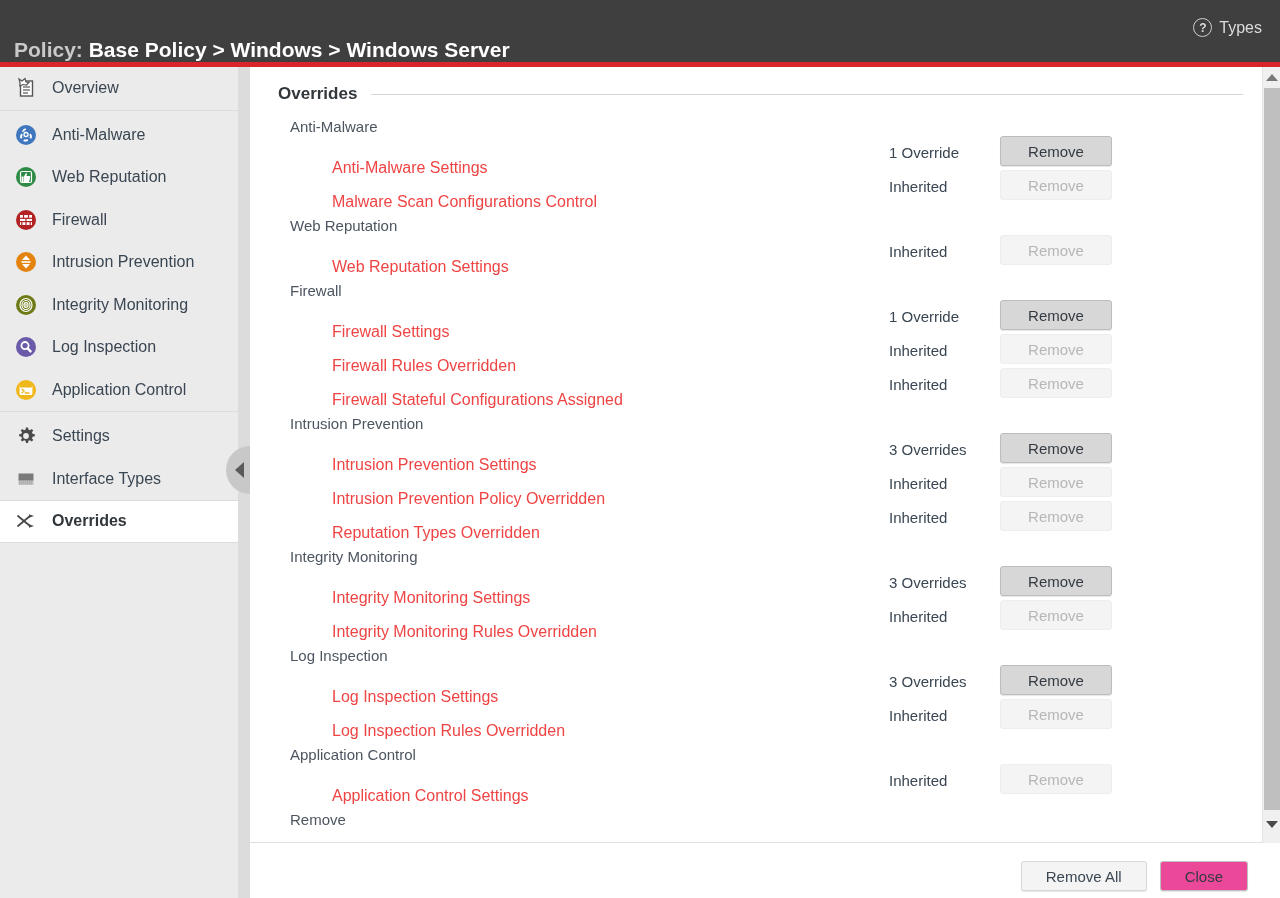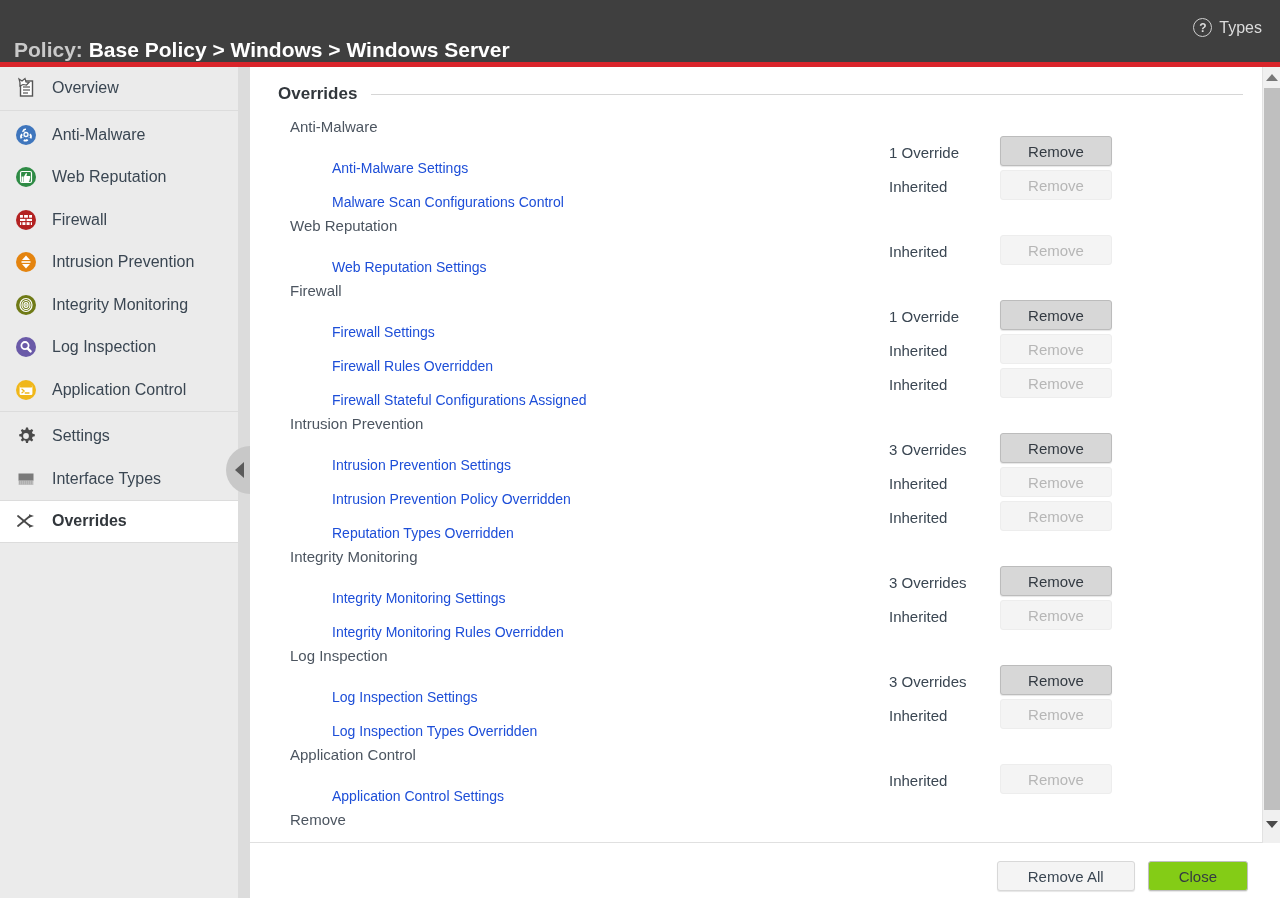--- a/index.html
+++ b/index.html
@@ -121,21 +121,21 @@
     margin-left: 40px; margin-top: 14px;
     font-size: 15px; color: #4c5560;
   }
   .row {
     position: relative;
     height: 34px;
     margin-left: 82px;
     display: flex; align-items: center;
   }
   .row .row-label {
-    font-size: 14px; color: #1d4ed8; white-space: nowrap; margin-top: 32px;
+    font-size: 16px; color: #ef4444; white-space: nowrap; margin-top: 32px;
   }
   .row .row-status {
     position: absolute; left: 557px; width: 92px;
     text-align: left;
     font-size: 15px; color: #3a4652; white-space: nowrap;
   }
   .btn-remove {
     position: absolute; left: 668px; top: 1px;
     width: 112px; height: 30px;
     border-radius: 3px;
@@ -160,29 +160,29 @@
   .footer {
     position: absolute; top: 777px; left: 0;
     width: 1030px; height: 54px;
     background: #ffffff;
   }
   .footer-btns {
     position: absolute; right: 32px; top: 17px;
     display: flex; gap: 13px;
   }
   .fbtn {
-    height: 30px; padding: 0 30px;
+    height: 30px; padding: 0 24px;
     border-radius: 3px;
     font-size: 15px;
     display: flex; align-items: center; justify-content: center;
     cursor: pointer;
     box-shadow: 0 1px 1px rgba(0,0,0,0.10);
   }
   .fbtn.light { background: #f4f4f4; border: 1px solid #d8d8d8; color: #3a4652; }
-  .fbtn.dark  { background: #84cc16; border: 1px solid #c0c0c0; color: #333a42; }
+  .fbtn.dark  { background: #ec4899; border: 1px solid #c0c0c0; color: #333a42; }
 
   
   .scrollbar {
     position: absolute; top: 67px; left: 1262px;
     width: 18px; height: 776px;
     background: #f0f0f0;
     border-left: 1px solid #e2e2e2;
   }
   .sb-arrow {
     position: absolute; left: 0; width: 17px; height: 17px;
@@ -479,21 +479,21 @@
         <span class="btn-remove disabled">Remove</span>
       </div>
 
       <div class="group-title">Log Inspection</div>
       <div class="row">
         <span class="row-label">Log Inspection Settings</span>
         <span class="row-status">3 Overrides</span>
         <span class="btn-remove enabled">Remove</span>
       </div>
       <div class="row">
-        <span class="row-label">Log Inspection Types Overridden</span>
+        <span class="row-label">Log Inspection Rules Overridden</span>
         <span class="row-status">Inherited</span>
         <span class="btn-remove disabled">Remove</span>
       </div>
 
       <div class="group-title">Application Control</div>
       <div class="row">
         <span class="row-label">Application Control Settings</span>
         <span class="row-status">Inherited</span>
         <span class="btn-remove disabled">Remove</span>
       </div>

